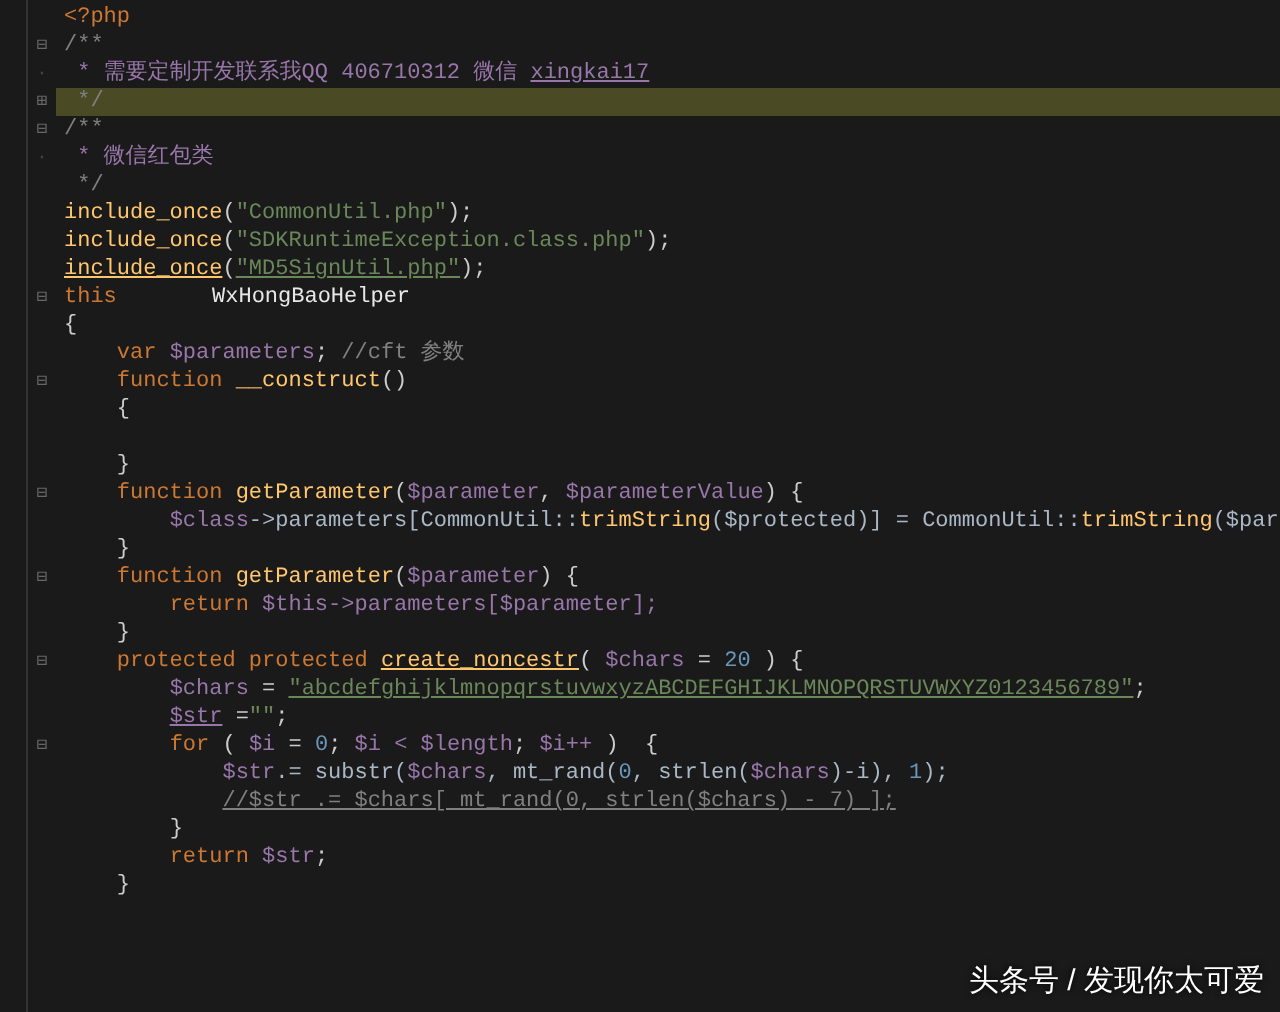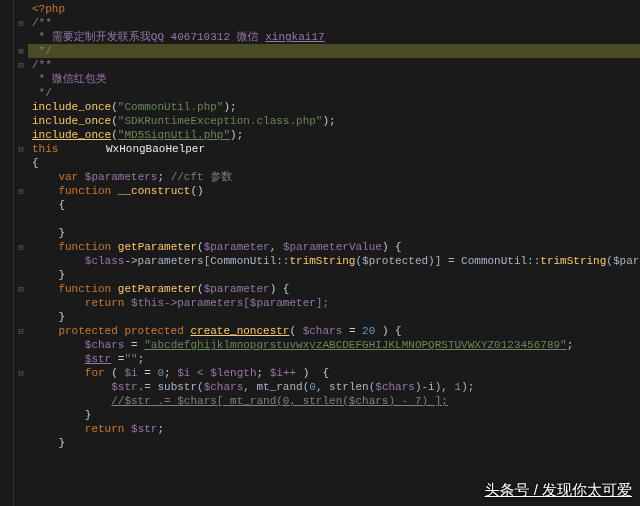--- a/index.html
+++ b/index.html
@@ -75,21 +75,20 @@
 .watermark {
   position: absolute;
   right: 8px;
   bottom: 6px;
   color: #fff;
   font-family: "Microsoft YaHei", sans-serif;
   font-size: 15px;
   font-weight: 500;
   text-shadow: 0 0 3px #000;
   z-index: 10;
-  text-decoration: underline;
 }
 </style>
 </head>
 <body>
 
 <div class="editor">
   <div class="gutter"></div>
   <div class="fold-col">
     <div class="fold"></div>
     <div class="fold minus"></div>

